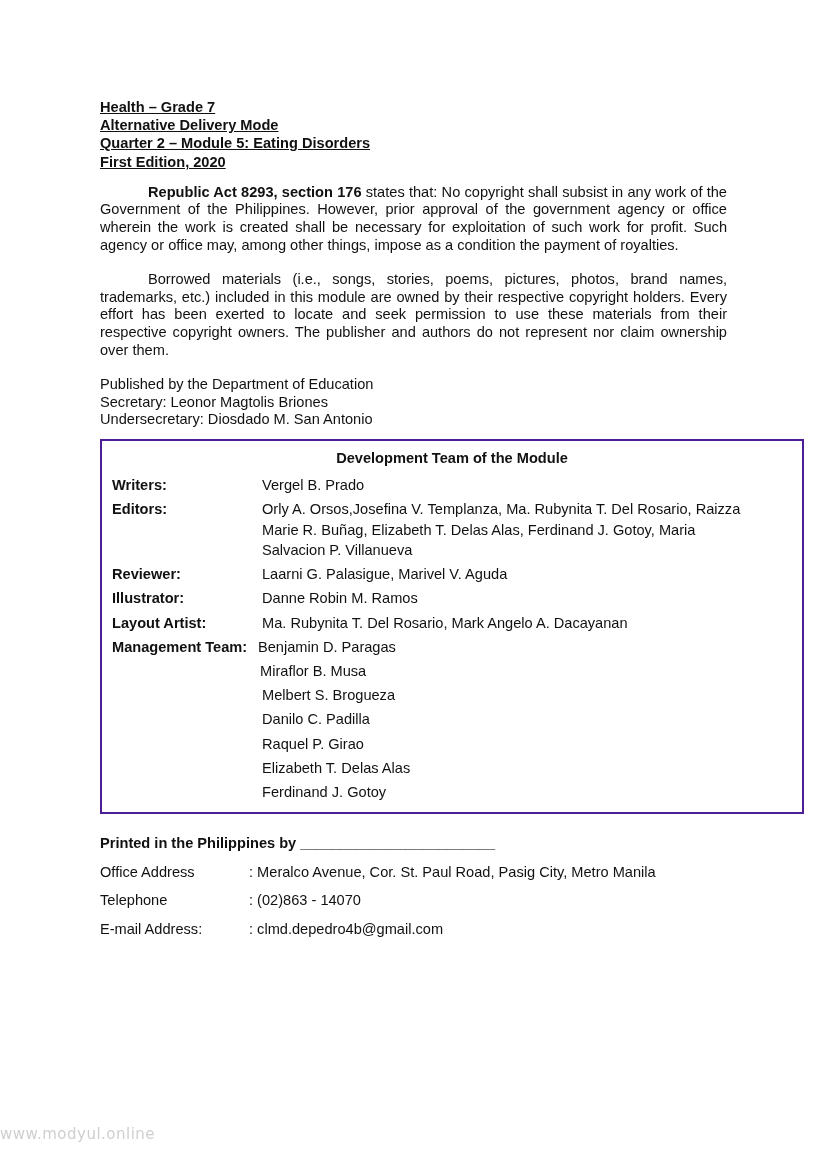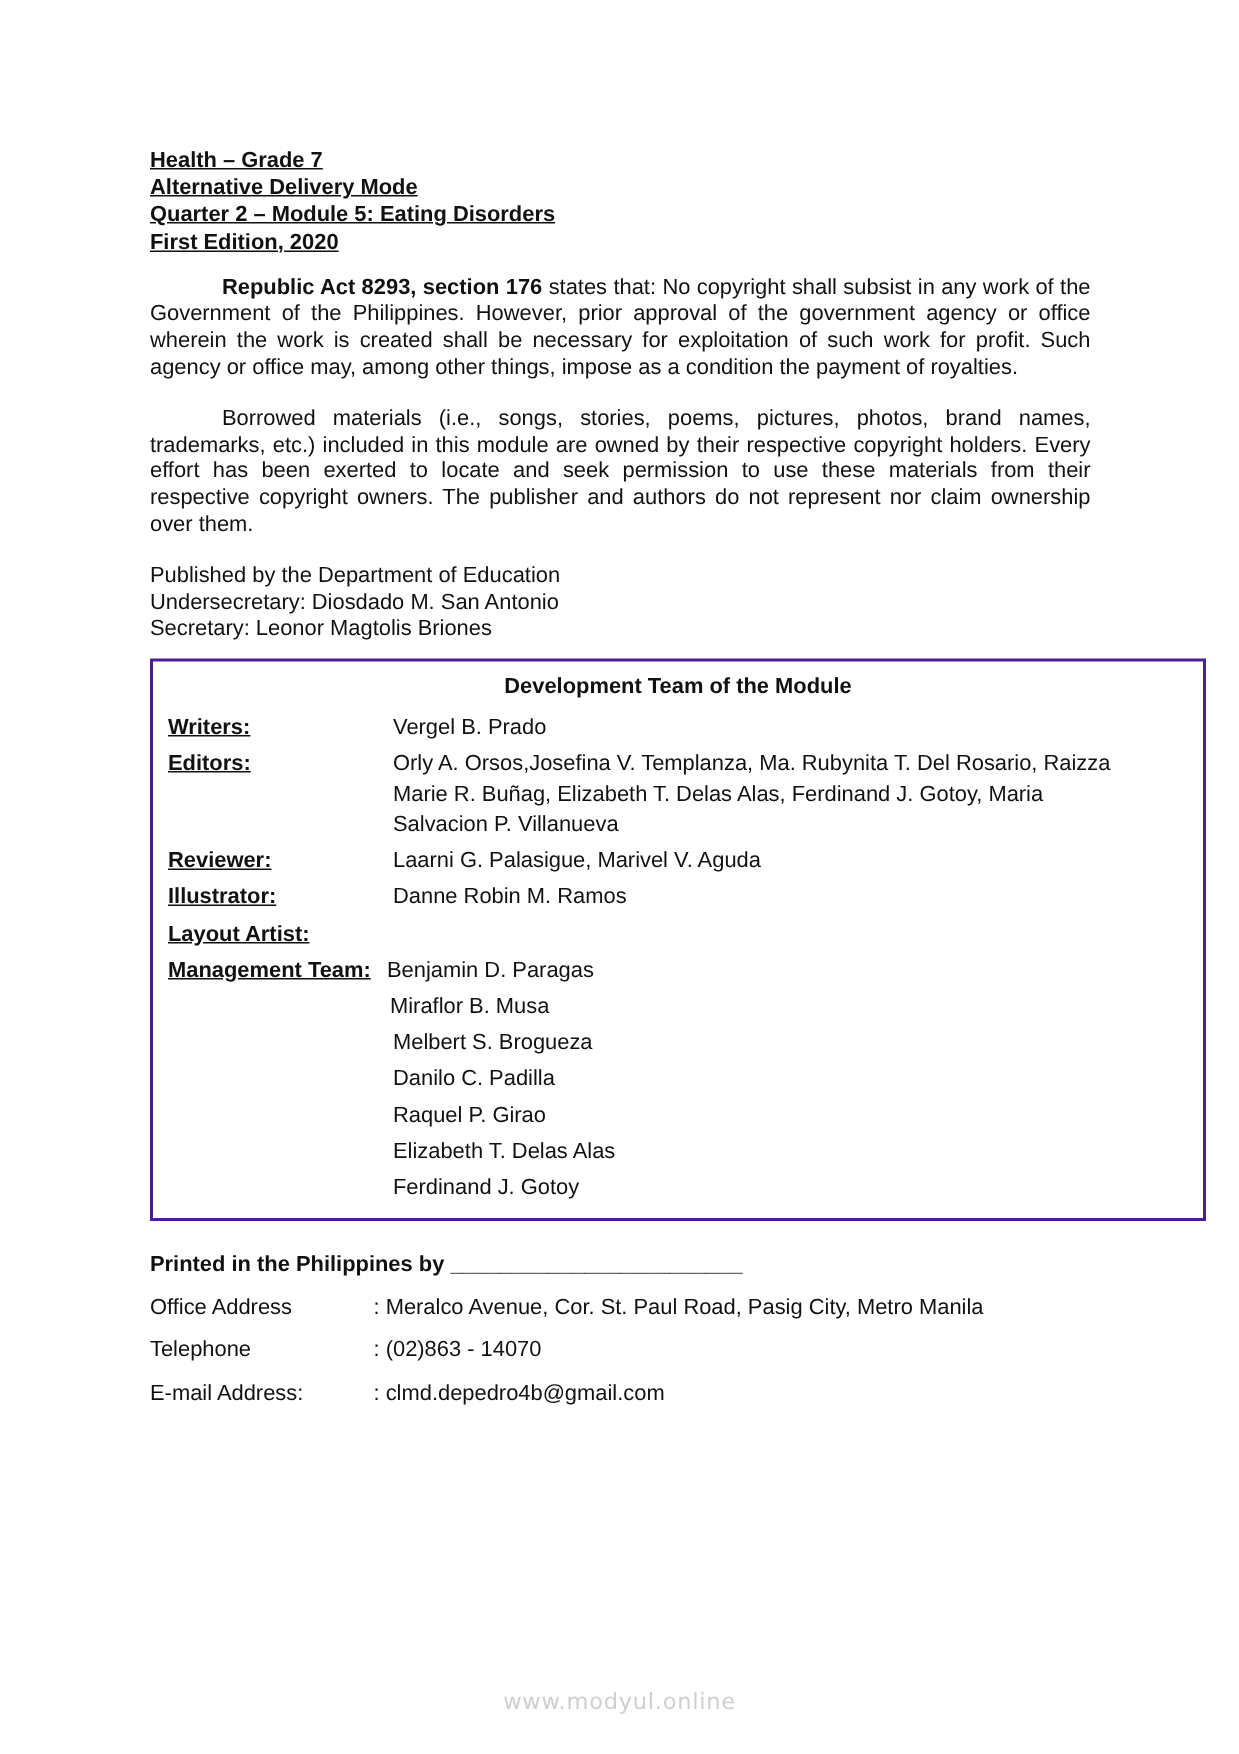--- a/index.html
+++ b/index.html
@@ -9,52 +9,52 @@
   .title-block { line-height: 18.2px; font-weight: bold; text-decoration: underline; }
   .para { text-align: justify; line-height: 17.6px; margin: 0; }
   .indent { text-indent: 48px; }
   .p1 { margin-top: 13px; }
   .p2 { margin-top: 17px; }
   .pub { margin-top: 17px; line-height: 17.6px; }
   .team-box { margin-top: 10px; border: 2px solid #4c1d95; box-sizing: border-box;
               width: 704px; padding: 8px 10px 10px 10px; }
   .team-title { text-align: center; font-weight: bold; line-height: 18px; margin-bottom: 8px; }
   .row { display: flex; line-height: 20.4px; margin-bottom: 3.8px; }
-  .row .lbl { width: 150px; flex: none; font-weight: bold; text-decoration: underline; }
+  .row .lbl { width: 150px; flex: none; font-weight: bold; }
   .row .val { flex: 1; }
   .mgmt .lbl { width: 146px; }
   .mgmt-list { padding-left: 150px; }
   .mgmt-list div { line-height: 20.4px; margin-bottom: 3.8px; }
   .printed { margin-top: 20px; font-weight: bold; line-height: 18px; }
   .deped { margin-top: 16px; font-weight: bold; line-height: 18px; }
   .contact { display: flex; line-height: 18px; margin-top: 10.5px; align-items: flex-end; }
   .contact .clbl { width: 149px; flex: none; }
-  .watermark { position: absolute; top: 1125px; left: 0; width: 826px; text-align: center;
+  .watermark { position: absolute; top: 1125px; left: 0; width: 826px; 
                color: #cfcfcf; font-size: 15px; letter-spacing: 0.5px;
                font-family: "DejaVu Sans", sans-serif; }
 </style>
 </head>
 <body>
 
 <div class="page">
   <div class="title-block">
     <div>Health – Grade 7</div>
     <div>Alternative Delivery Mode</div>
     <div>Quarter 2 – Module 5: Eating Disorders</div>
     <div>First Edition, 2020</div>
   </div>
 
   <p class="para indent p1"><b>Republic Act 8293, section 176</b><span> states that: No copyright shall subsist in any work of the Government of the Philippines. However, prior approval of the government agency or office wherein the work is created shall be necessary for exploitation of such work for profit. Such agency or office may, among other things, impose as a condition the payment of royalties.</span></p>
 
   <p class="para indent p2">Borrowed materials (i.e., songs, stories, poems, pictures, photos, brand names, trademarks, etc.) included in this module are owned by their respective copyright holders. Every effort has been exerted to locate and seek permission to use these materials from their respective copyright owners. The publisher and authors do not represent nor claim ownership over them.</p>
 
   <div class="pub">
     <div>Published by the Department of Education</div>
+    <div>Secretary: Leonor Magtolis Briones</div>
     <div>Undersecretary: Diosdado M. San Antonio</div>
-    <div>Secretary: Leonor Magtolis Briones</div>
   </div>
 
   <div class="team-box">
     <div class="team-title">Development Team of the Module</div>
 
     <div class="row">
       <div class="lbl">Writers:</div>
       <div class="val">Vergel B. Prado</div>
     </div>
     <div class="row">
@@ -64,20 +64,21 @@
     <div class="row">
       <div class="lbl">Reviewer:</div>
       <div class="val">Laarni G. Palasigue, Marivel V. Aguda</div>
     </div>
     <div class="row">
       <div class="lbl">Illustrator:</div>
       <div class="val">Danne Robin M. Ramos</div>
     </div>
     <div class="row">
       <div class="lbl">Layout Artist:</div>
+      <div class="val">Ma. Rubynita T. Del Rosario, Mark Angelo A. Dacayanan</div>
     </div>
 
     <div class="row mgmt">
       <div class="lbl">Management Team:</div>
       <div class="val">Benjamin D. Paragas</div>
     </div>
     <div class="mgmt-list">
       <div style="margin-left:-2px;">Miraflor B. Musa</div>
       <div>Melbert S. Brogueza</div>
       <div>Danilo C. Padilla</div>

